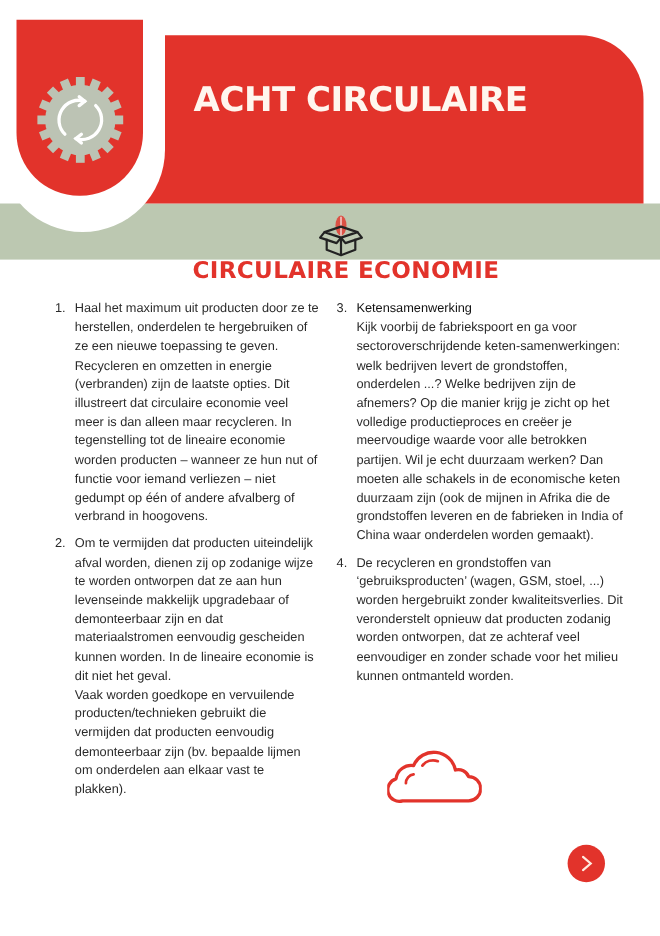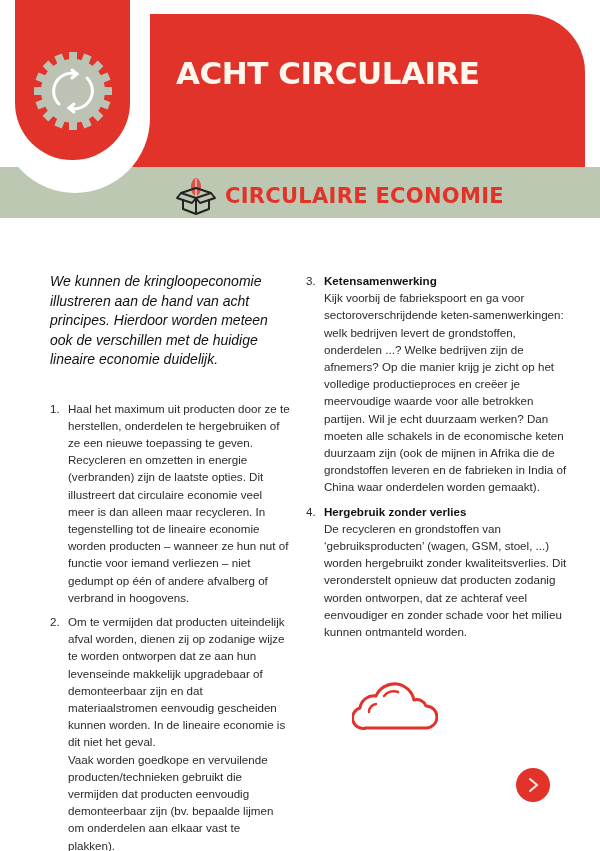--- a/index.html
+++ b/index.html
@@ -1,39 +1,39 @@
 <!DOCTYPE html>
 <html><head>
 <meta charset="utf-8">
 <style>
   html, body { margin:0; padding:0; }
   body { width:600px; height:851px; background:#ffffff; position:relative; overflow:hidden;
          font-family:"Liberation Sans", sans-serif; color:#222222; }
-  .header { position:absolute; left:0; top:0; width:531px; height:225px; }
+  .header { position:absolute; left:0; top:18px; width:531px; height:225px; }
   .sage-strip { position:absolute; left:0; top:167px; width:600px; height:51px; background:#bcc8b1; }
   .red-banner { position:absolute; left:130px; top:14px; width:455px; height:153px; background:#e2332b;
                 border-top-right-radius:58px; }
   .white-u { position:absolute; left:0; top:0; width:150px; height:193px; background:#ffffff;
              border-bottom-left-radius:75px; border-bottom-right-radius:75px; }
   .red-pill { position:absolute; left:15px; top:0; width:115px; height:160px; background:#e2332b;
               border-bottom-left-radius:57px; border-bottom-right-radius:57px; }
   .gear { position:absolute; left:32px; top:50px; width:82px; height:82px; }
   .title { position:absolute; left:176px; top:56px; color:#fff6ee; font-family:"DejaVu Sans", sans-serif;
            font-weight:bold; font-size:31px; line-height:34px; letter-spacing:-0.5px; margin:0; }
-  .subtitle-wrap { position:absolute; left:175px; top:176px; display:flex; align-items:center; }
+  .subtitle-wrap { position:absolute; left:175px; top:176px; display:flex; align-items:center;flex-direction:column; }
   .box-icon { width:42px; height:40px; margin-right:8px; }
   .subtitle { color:#e2332b; font-family:"DejaVu Sans", sans-serif; font-weight:bold; font-size:21px;
               letter-spacing:0.3px; }
   .col { position:absolute; font-size:11.6px; line-height:17.2px; color:#2a2a2a; }
   .col-left { left:50px; top:272px; width:240px; }
   .col-right { left:306px; top:272px; width:262px; }
   .intro { font-style:italic; font-size:14px; line-height:19.5px; color:#111; margin:0 0 30px 0; }
   .item { position:relative; padding-left:18px; margin-bottom:7px; }
   .item-num { position:absolute; left:0; top:0; }
-  .item-title { font-weight:bold; color:#111; display:block; }
+  .item-title { font-weight:normal; color:#111; display:block; }
   .item-body { display:block; white-space:pre-line; }
   .cloud { position:absolute; left:352px; top:682px; width:86px; height:50px; }
   .next-btn { position:absolute; left:516px; top:768px; width:34px; height:34px; border-radius:50%;
               background:#e2332b; display:flex; align-items:center; justify-content:center; cursor:pointer; }
 </style>
 </head>
 <body>
 
 <div class="header">
   <div class="sage-strip"></div>
@@ -91,41 +91,39 @@
         <path d="M36 17 L40 22 L25 27 L21 22"></path>
         <path d="M8 23 V33 L21 38 L34 33 V23"></path>
         <path d="M21 22 V38"></path>
       </g>
     </svg>
     <span class="subtitle">CIRCULAIRE ECONOMIE</span>
   </div>
 </div>
 
 <div class="col col-left">
-  <p class="intro">We kunnen de kringloopeconomie illustreren aan de hand van acht principes. Hierdoor worden meteen ook de verschillen met de huidige lineaire economie duidelijk.</p>
   <div class="item">
     <span class="item-num">1.</span>
     <span class="item-body">Haal het maximum uit producten door ze te herstellen, onderdelen te hergebruiken of ze een nieuwe toepassing te geven. Recycleren en omzetten in energie (verbranden) zijn de laatste opties. Dit illustreert dat circulaire economie veel meer is dan alleen maar recycleren. In tegenstelling tot de lineaire economie worden producten – wanneer ze hun nut of functie voor iemand verliezen – niet gedumpt op één of andere afvalberg of verbrand in hoogovens.</span>
   </div>
   <div class="item">
     <span class="item-num">2.</span>
     <span class="item-body">Om te vermijden dat producten uiteindelijk afval worden, dienen zij op zodanige wijze te worden ontworpen dat ze aan hun levenseinde makkelijk upgradebaar of demonteerbaar zijn en dat materiaalstromen eenvoudig gescheiden kunnen worden. In de lineaire economie is dit niet het geval.
 Vaak worden goedkope en vervuilende producten/technieken gebruikt die vermijden dat producten eenvoudig demonteerbaar zijn (bv. bepaalde lijmen om onderdelen aan elkaar vast te plakken).</span>
   </div>
 </div>
 
 <div class="col col-right">
   <div class="item">
     <span class="item-num">3.</span>
     <span class="item-title">Ketensamenwerking</span>
     <span class="item-body">Kijk voorbij de fabriekspoort en ga voor sectoroverschrijdende keten-samenwerkingen: welk bedrijven levert de grondstoffen, onderdelen ...? Welke bedrijven zijn de afnemers? Op die manier krijg je zicht op het volledige productieproces en creëer je meervoudige waarde voor alle betrokken partijen. Wil je echt duurzaam werken? Dan moeten alle schakels in de economische keten duurzaam zijn (ook de mijnen in Afrika die de grondstoffen leveren en de fabrieken in India of China waar onderdelen worden gemaakt).</span>
   </div>
   <div class="item">
     <span class="item-num">4.</span>
-    <span class="item-title">Hergebruik zonder verlies</span>
     <span class="item-body">De recycleren en grondstoffen van ‘gebruiksproducten’ (wagen, GSM, stoel, ...) worden hergebruikt zonder kwaliteitsverlies. Dit veronderstelt opnieuw dat producten zodanig worden ontworpen, dat ze achteraf veel eenvoudiger en zonder schade voor het milieu kunnen ontmanteld worden.</span>
   </div>
 </div>
 
 <svg class="cloud" viewBox="0 0 86 50">
   <path d="M14 46 H74 A10 10 0 0 0 74 24 A10 10 0 0 0 62 18 A20 20 0 0 0 24 14 A14 14 0 0 0 8 26 A10 10 0 0 0 14 46 Z" fill="none" stroke="#e2332b" stroke-width="3" stroke-linejoin="round"></path>
   <path d="M17 30 A8 8 0 0 1 24 22" fill="none" stroke="#e2332b" stroke-width="2.5" stroke-linecap="round"></path>
   <path d="M32 14 A12 12 0 0 1 46 10" fill="none" stroke="#e2332b" stroke-width="2.5" stroke-linecap="round"></path>
 </svg>
 

